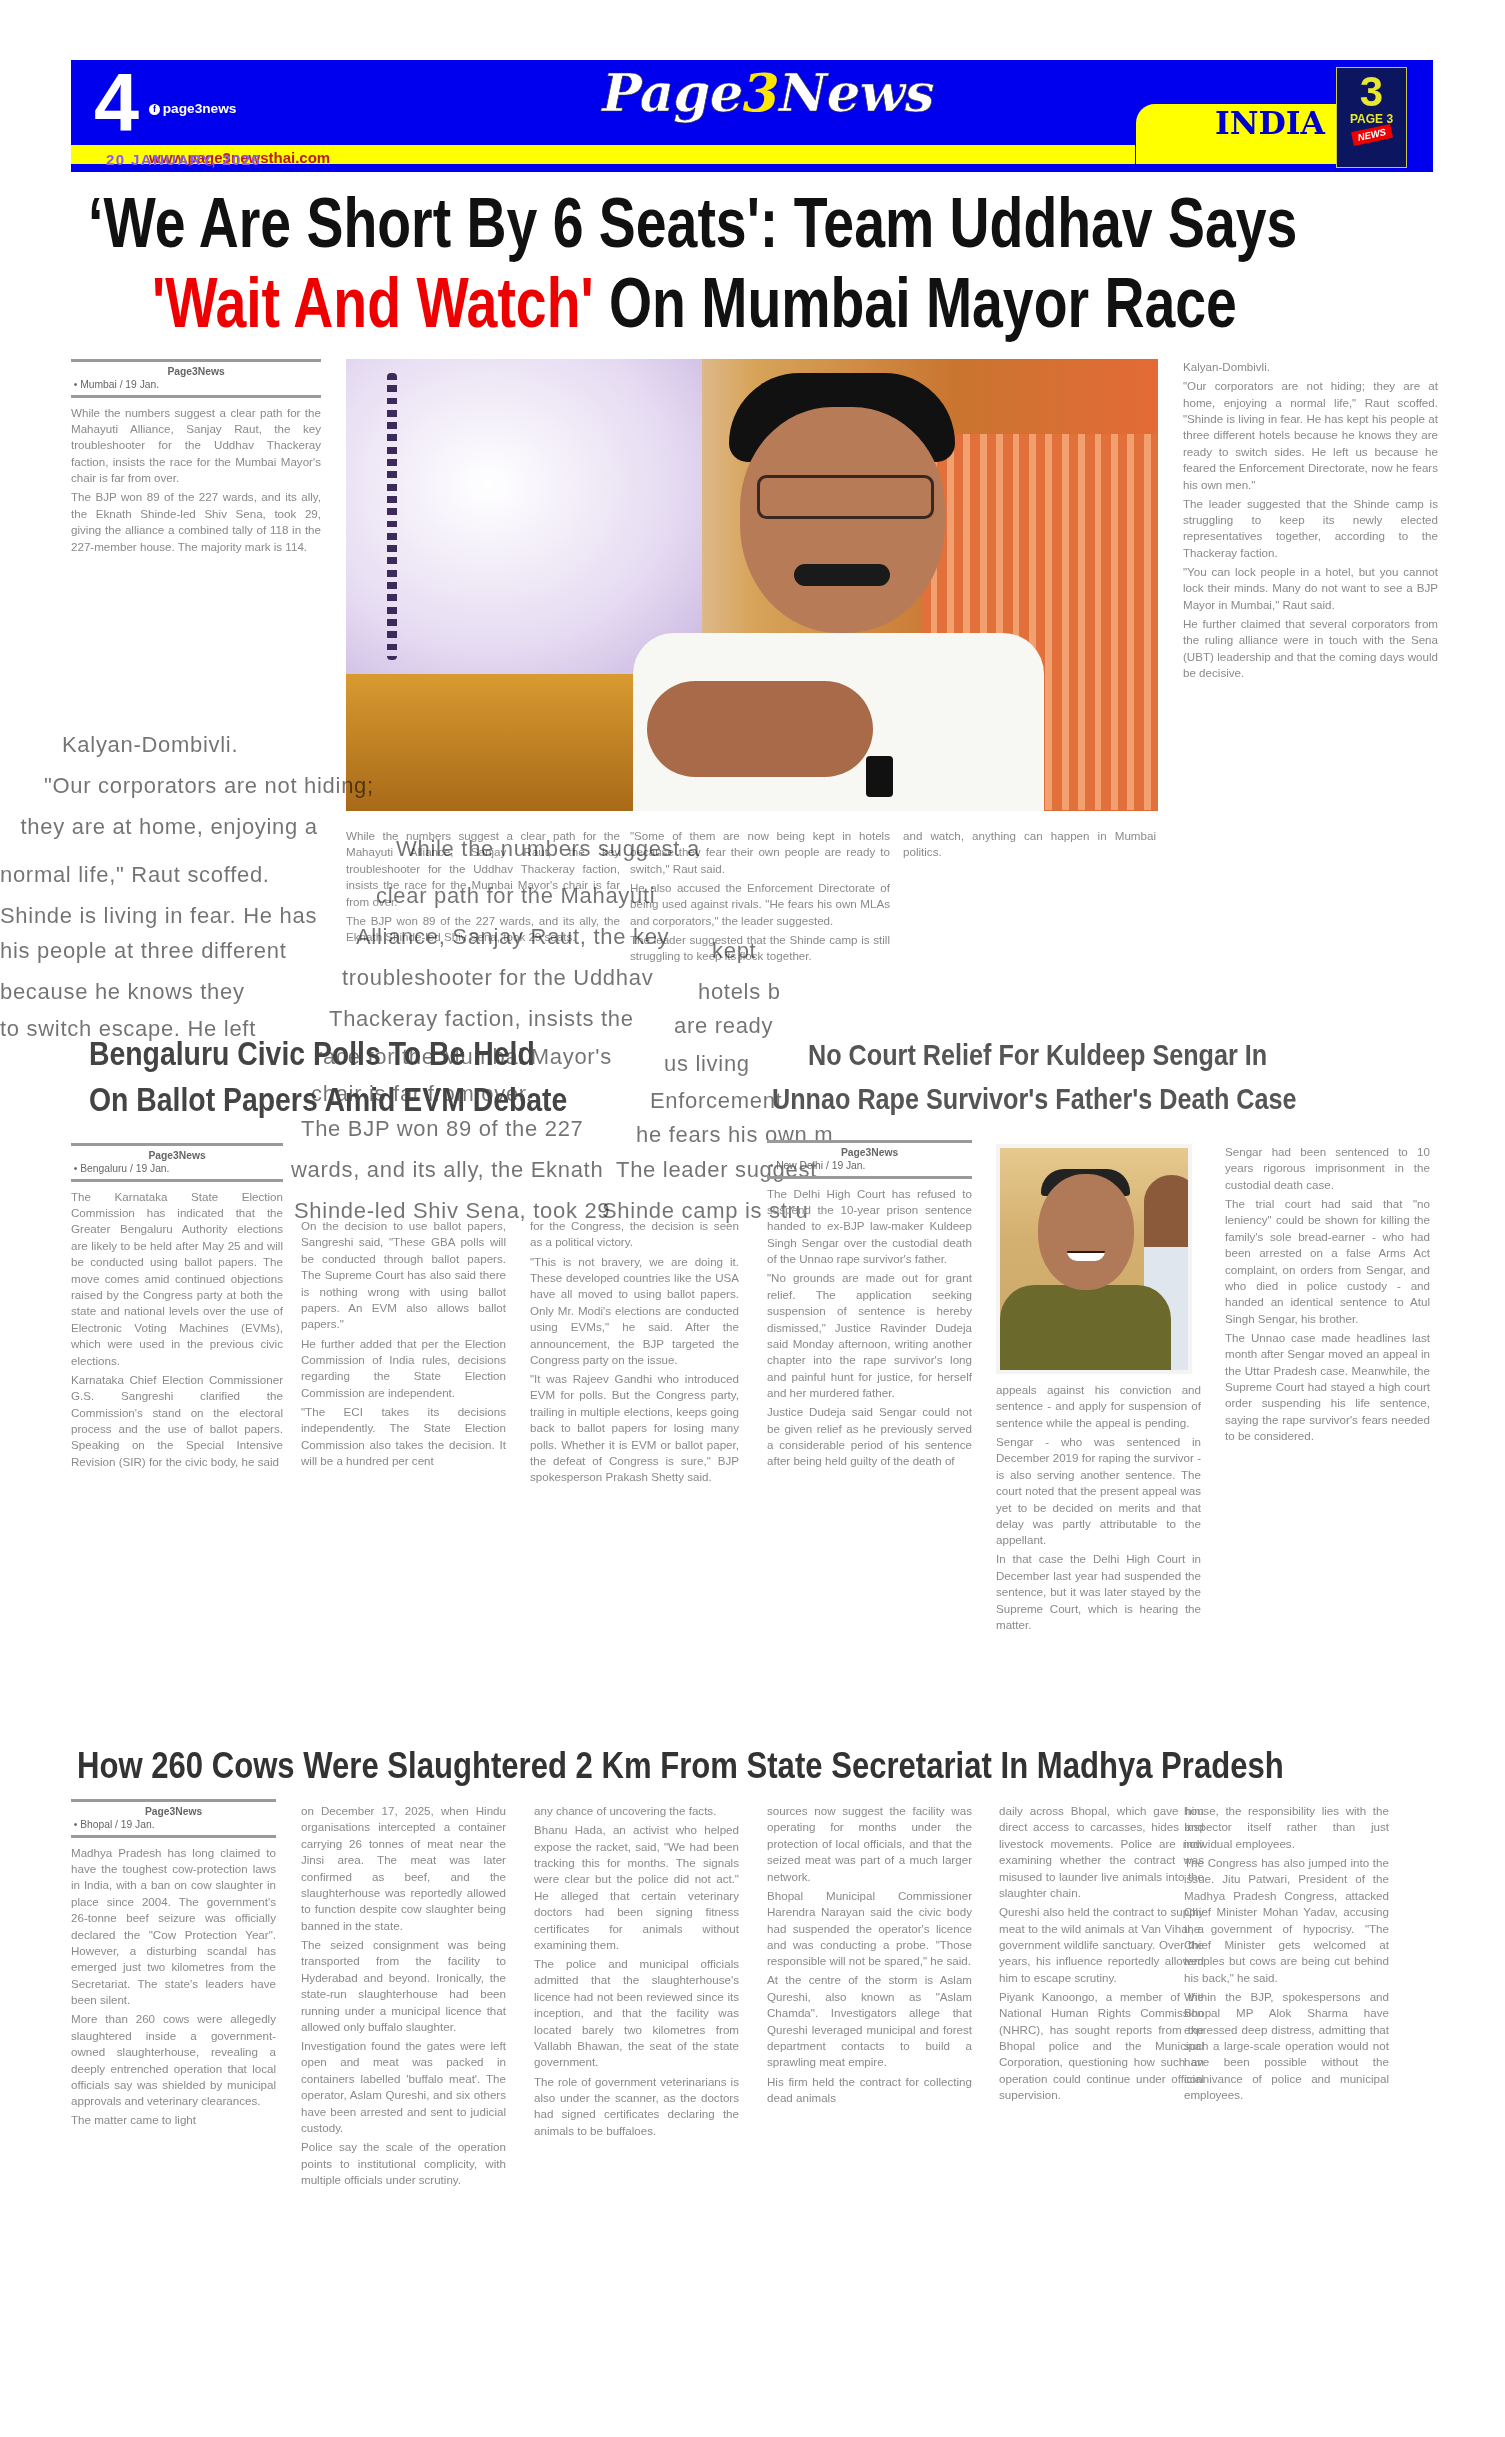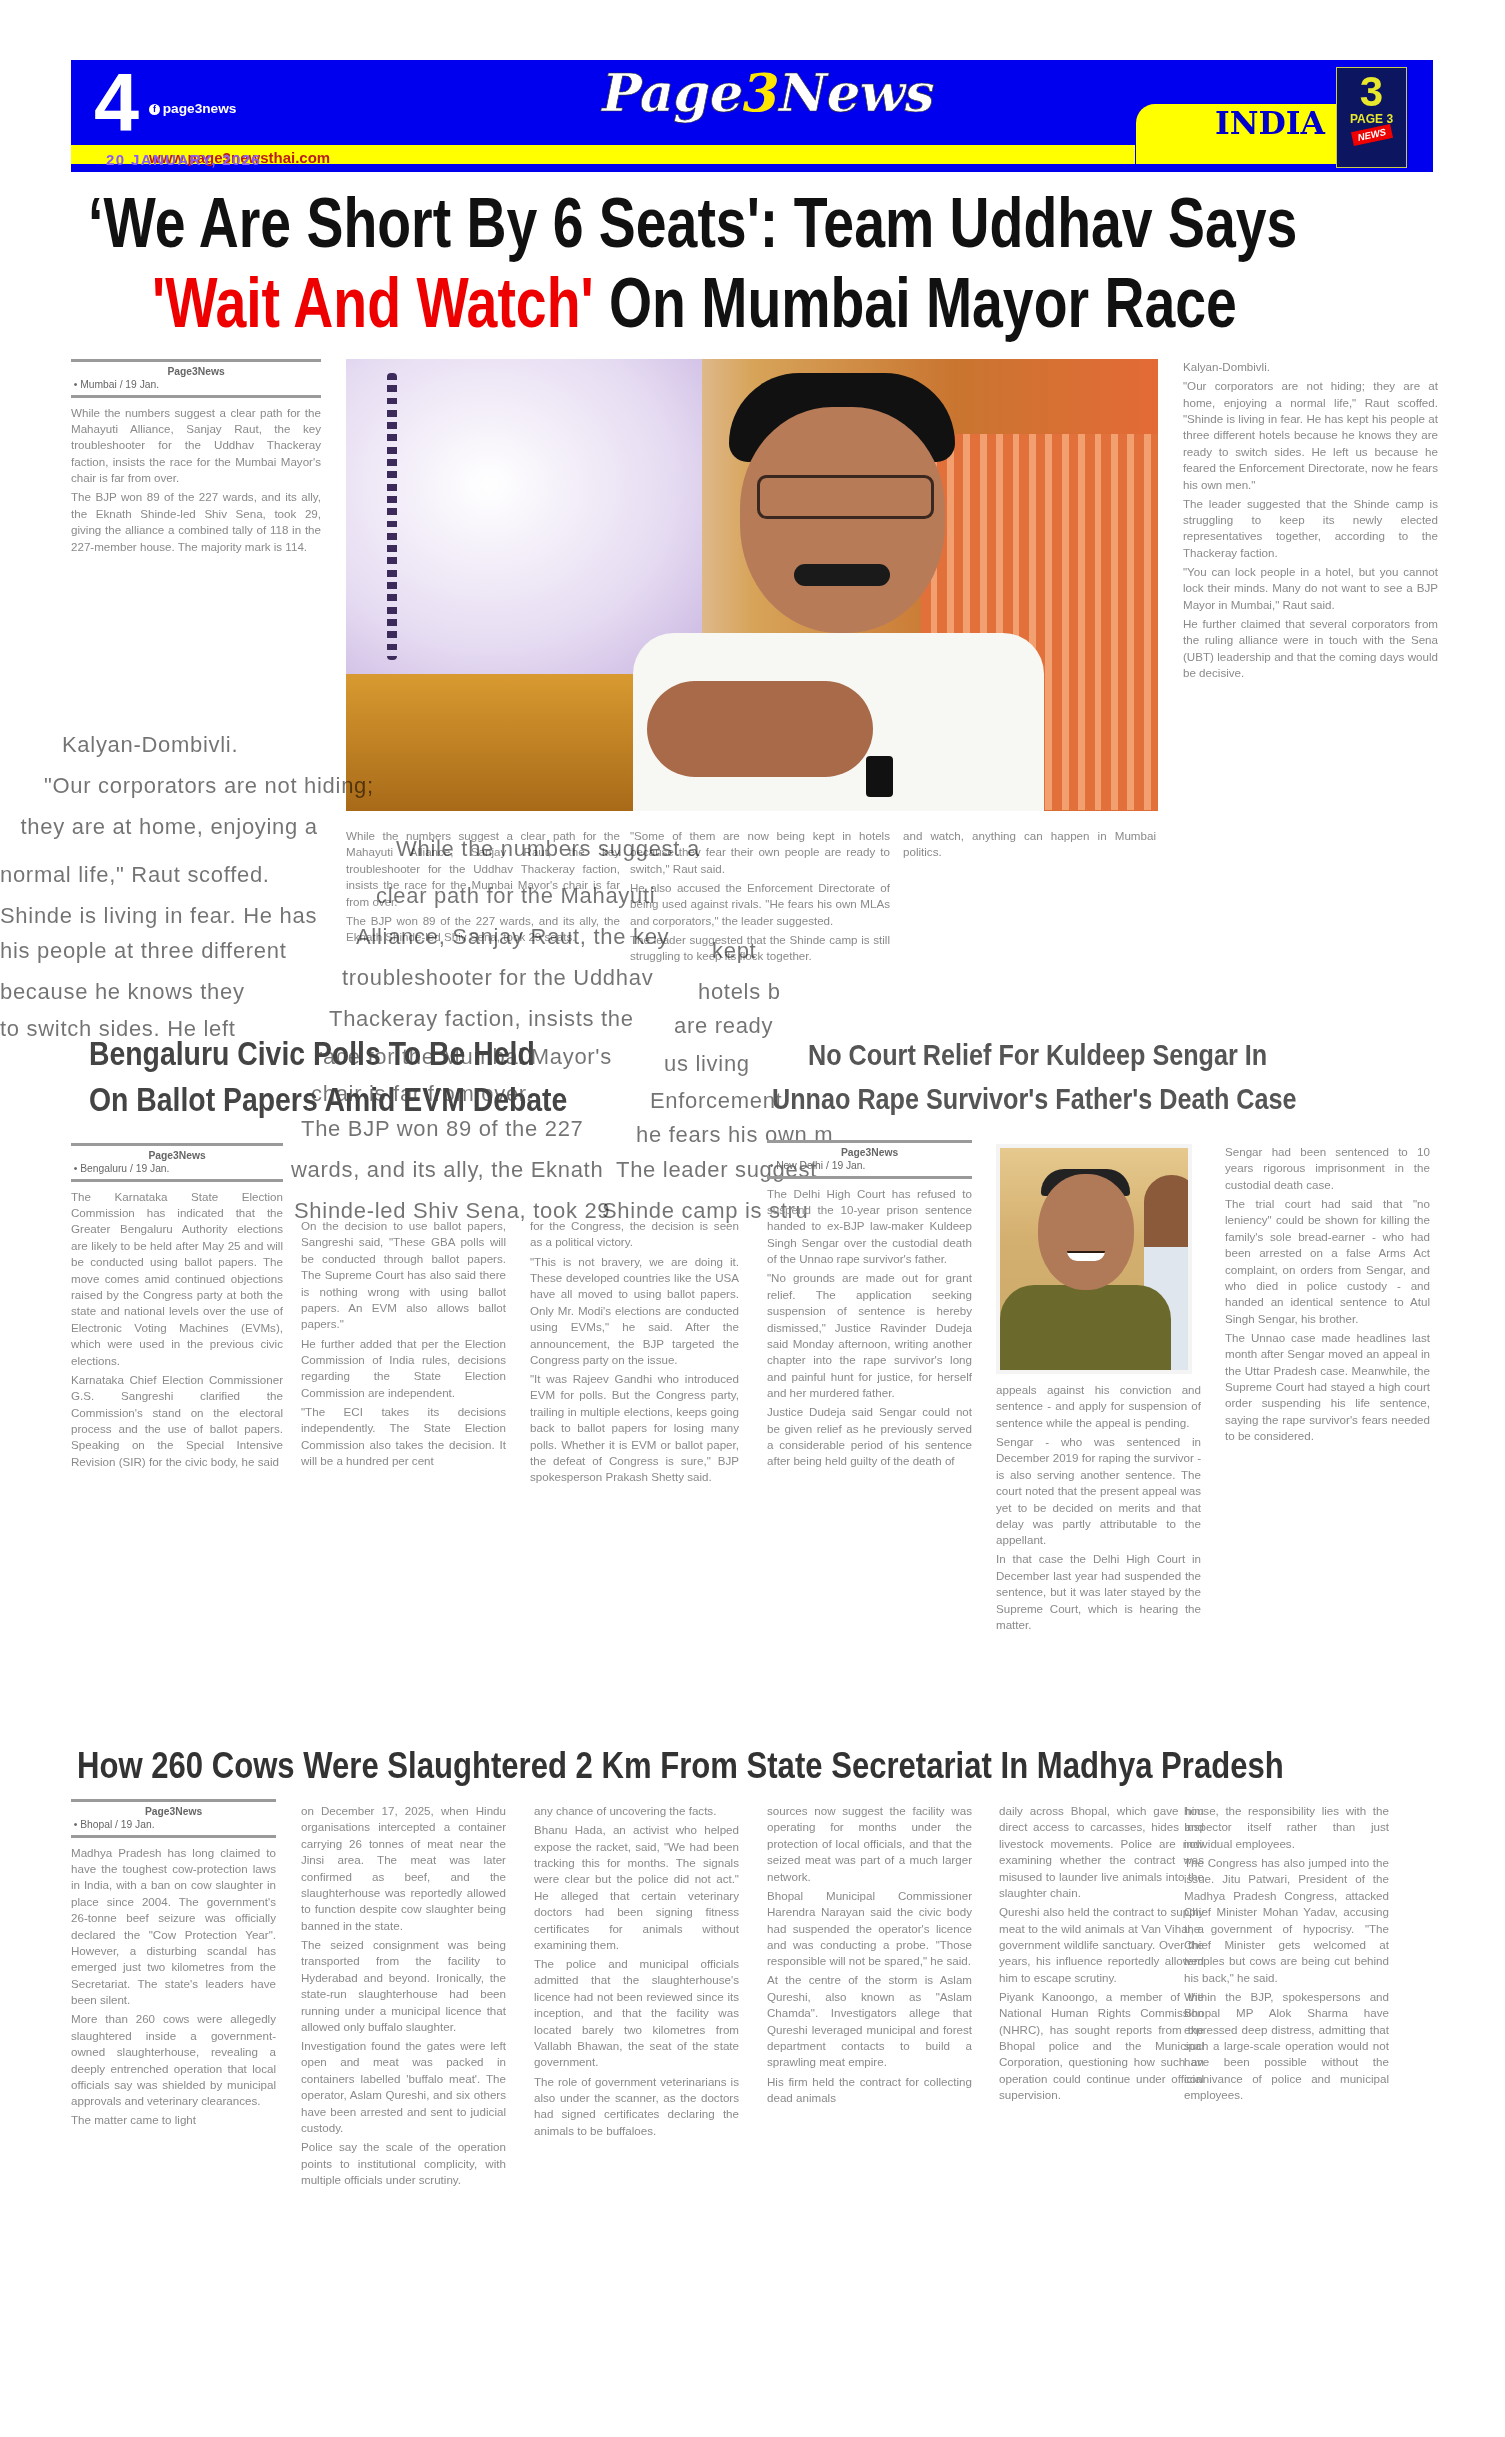--- a/index.html
+++ b/index.html
@@ -142,21 +142,21 @@
   <p>He further claimed that several corporators from the ruling alliance were in touch with the Sena (UBT) leadership and that the coming days would be decisive.</p>
 </div>
 
 <div class="abs ghost" style="left:62px;top:732px;">Kalyan-Dombivli.</div>
 <div class="abs ghost" style="left:44px;top:773px;">"Our corporators are not hiding;</div>
 <div class="abs ghost" style="left:20.5px;top:814px;">they are at home, enjoying a</div>
 <div class="abs ghost" style="left:0px;top:862px;">normal life," Raut scoffed.</div>
 <div class="abs ghost" style="left:0px;top:903px;">Shinde is living in fear. He has</div>
 <div class="abs ghost" style="left:0px;top:938px;">his people at three different</div>
 <div class="abs ghost" style="left:0px;top:979px;">because he knows they</div>
-<div class="abs ghost" style="left:0px;top:1016px;">to switch sides. He left</div>
+<div class="abs ghost" style="left:0px;top:1016px;">to switch escape. He left</div>
 <div class="abs ghost" style="left:396px;top:836px;">While the numbers suggest a</div>
 <div class="abs ghost" style="left:376px;top:883px;">clear path for the Mahayuti</div>
 <div class="abs ghost" style="left:356px;top:924px;">Alliance, Sanjay Raut, the key</div>
 <div class="abs ghost" style="left:342px;top:965px;">troubleshooter for the Uddhav</div>
 <div class="abs ghost" style="left:329px;top:1006px;">Thackeray faction, insists the</div>
 <div class="abs ghost" style="left:315px;top:1044px;">race for the Mumbai Mayor's</div>
 <div class="abs ghost" style="left:311px;top:1081px;">chair is far from over.</div>
 <div class="abs ghost" style="left:301px;top:1116px;">The BJP won 89 of the 227</div>
 <div class="abs ghost" style="left:291px;top:1157px;">wards, and its ally, the Eknath</div>
 <div class="abs ghost" style="left:294px;top:1198px;">Shinde-led Shiv Sena, took 29</div>

